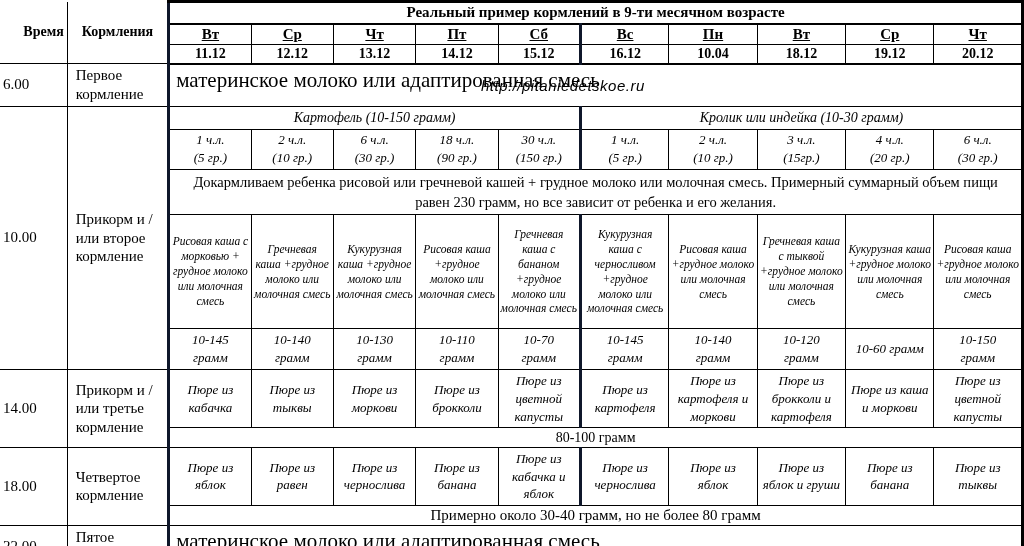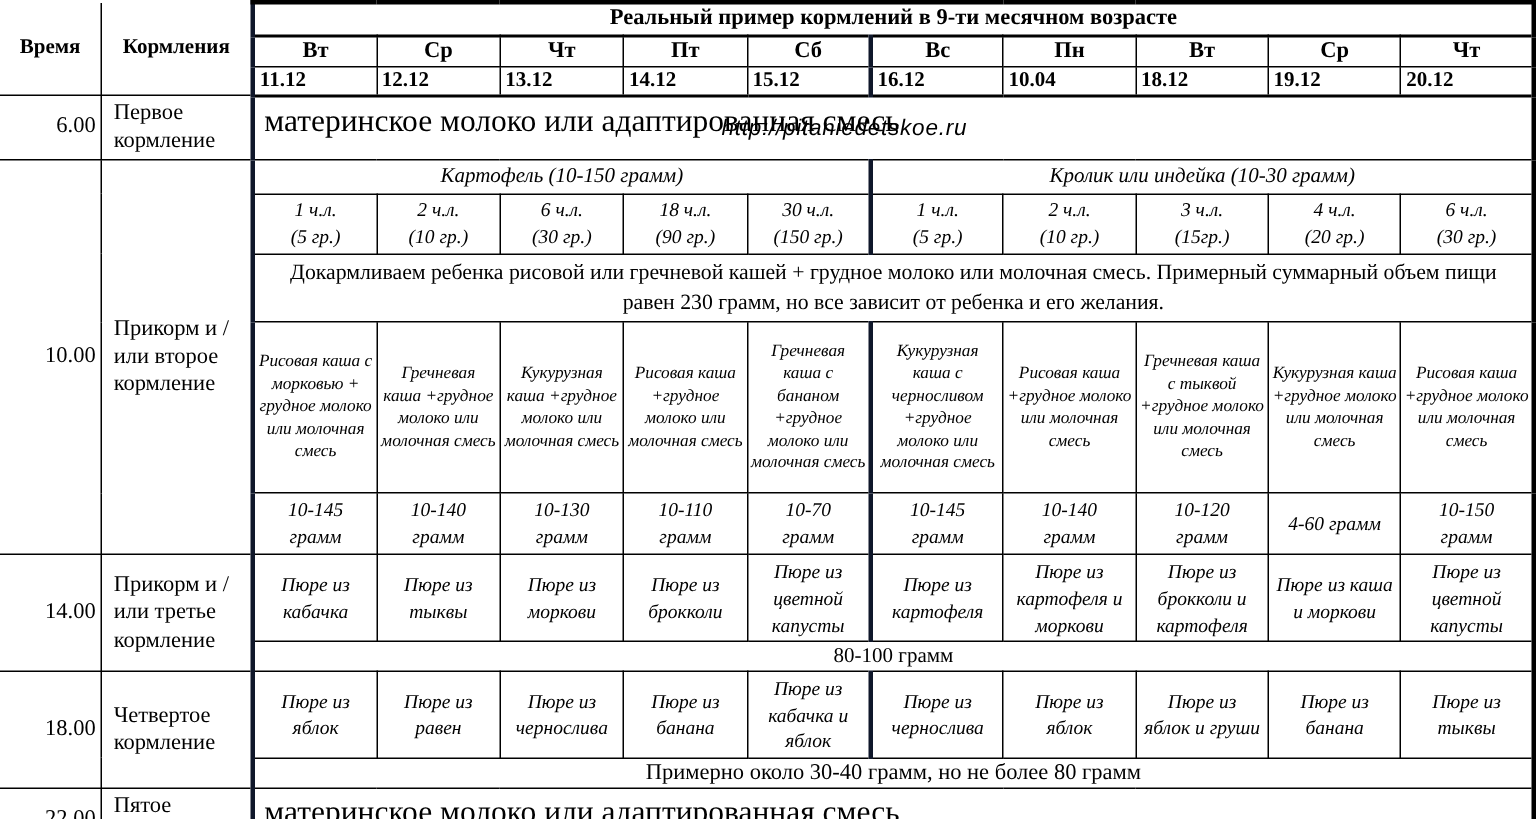--- a/index.html
+++ b/index.html
@@ -2,27 +2,27 @@
 <html><head>
 <meta charset="utf-8">
 <style>
   html,body{margin:0;padding:0;background:#fff;}
   body{width:1024px;height:546px;font-family:"Liberation Serif",serif;color:#000;}
   .wrap{position:relative;width:1024px;}
   table{border-collapse:collapse;table-layout:fixed;width:1024px;}
   td{border:1px solid #000;padding:1px 3px;font-size:14px;overflow:hidden;}
   
   .hleft{font-weight:bold;font-size:14px;text-align:center;vertical-align:middle;border-top:none;}
-  .htime{border-left:none;}
+  .htime{border-left:none;text-align:right;}
   .title-cell{font-weight:bold;font-size:15px;text-align:center;vertical-align:middle;
               border-top:3px solid #000;border-bottom:2px solid #000;}
-  .day{font-weight:bold;font-size:15px;text-align:center;vertical-align:middle;}
-  .date{font-weight:bold;font-size:14px;vertical-align:middle;border-bottom:2px solid #000;}
-  
-  .time{font-size:15px;text-align:right;vertical-align:middle;border-left:none;}
+  .day{font-weight:bold;font-size:15px;text-align:center;vertical-align:middle;text-decoration:underline;}
+  .date{font-weight:bold;font-size:14px;text-align:center;vertical-align:middle;border-bottom:2px solid #000;}
+  
+  .time{font-size:15px;text-align:left;vertical-align:middle;border-left:none;}
   .flabel{font-size:15px;vertical-align:top;padding:2px 3px 2px 8px;line-height:1.25;}
   .vmid{vertical-align:middle;}
   
   .value{font-size:21px;vertical-align:top;text-align:left;padding:3px 6px;}
   .ghead{font-style:italic;font-size:14px;text-align:center;vertical-align:middle;margin-top:16px;}
   .spoon{font-style:italic;font-size:13px;text-align:center;vertical-align:middle;line-height:1.35;}
   .note-big{font-size:14.5px;text-align:center;vertical-align:middle;line-height:1.4;padding:2px 10px;}
   .porridge{font-style:italic;font-size:11.5px;text-align:center;vertical-align:middle;line-height:1.3;padding:2px;}
   .grams{font-style:italic;font-size:13px;text-align:center;vertical-align:middle;line-height:1.4;padding:2px 8px;}
   .puree{font-style:italic;font-size:13px;text-align:center;vertical-align:middle;line-height:1.35;padding:2px 4px;}
@@ -157,21 +157,21 @@
         </tr>
     <tr style="height:40px" id="tr-grams">
           <td class="grams gl">10-145 грамм</td>
           <td class="grams">10-140 грамм</td>
           <td class="grams">10-130 грамм</td>
           <td class="grams">10-110 грамм</td>
           <td class="grams">10-70 грамм</td>
           <td class="grams gl">10-145 грамм</td>
           <td class="grams">10-140 грамм</td>
           <td class="grams">10-120 грамм</td>
-          <td class="grams">4-60 грамм</td>
+          <td class="grams">10-60 грамм</td>
           <td class="grams gr">10-150 грамм</td>
         </tr>
 
     <tr style="height:53px" id="tr-feed3">
       <td class="time" rowspan="2">14.00</td>
       <td class="flabel vmid" rowspan="2">Прикорм и /или третье кормление</td>
     <td class="puree gl">Пюре из кабачка</td>
           <td class="puree">Пюре из тыквы</td>
           <td class="puree">Пюре из моркови</td>
           <td class="puree">Пюре из брокколи</td>

